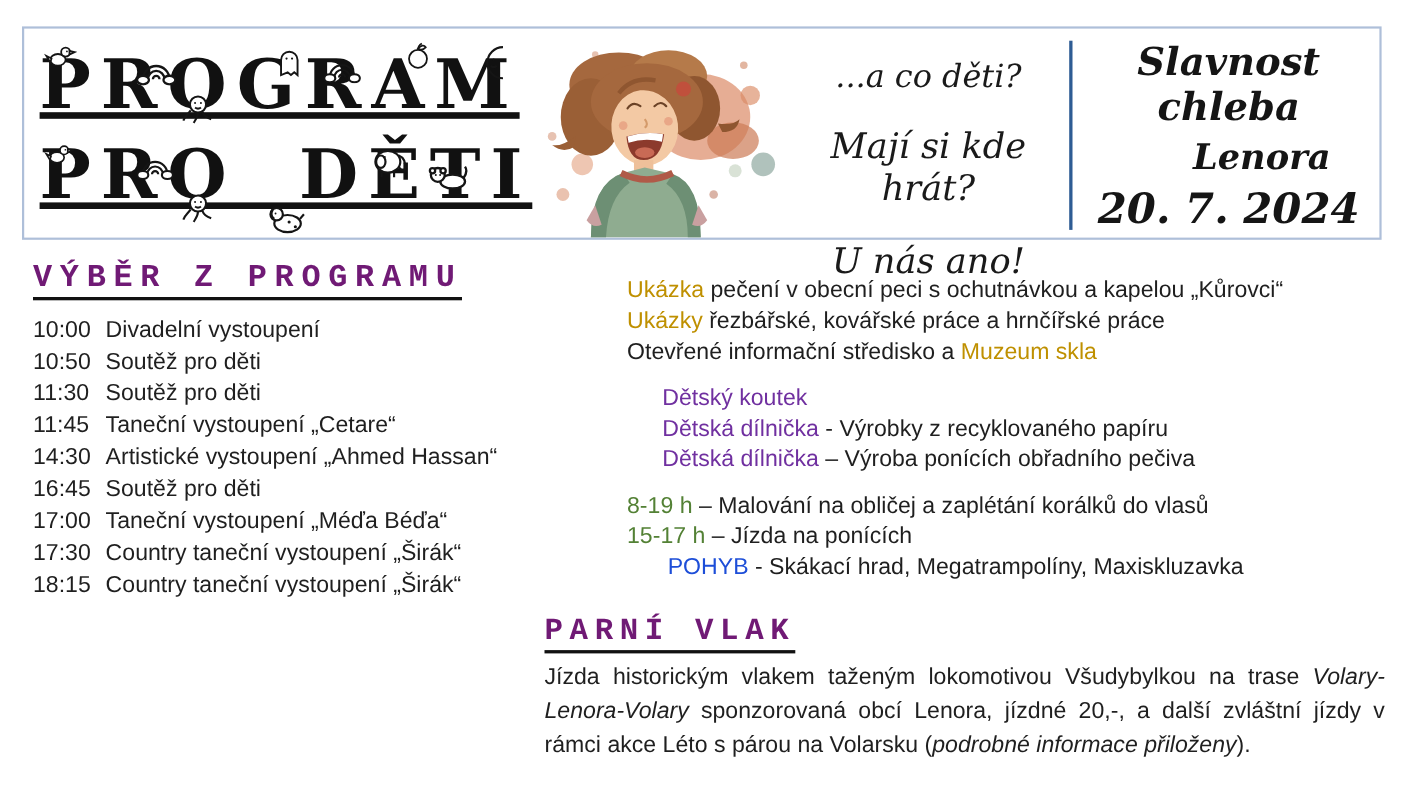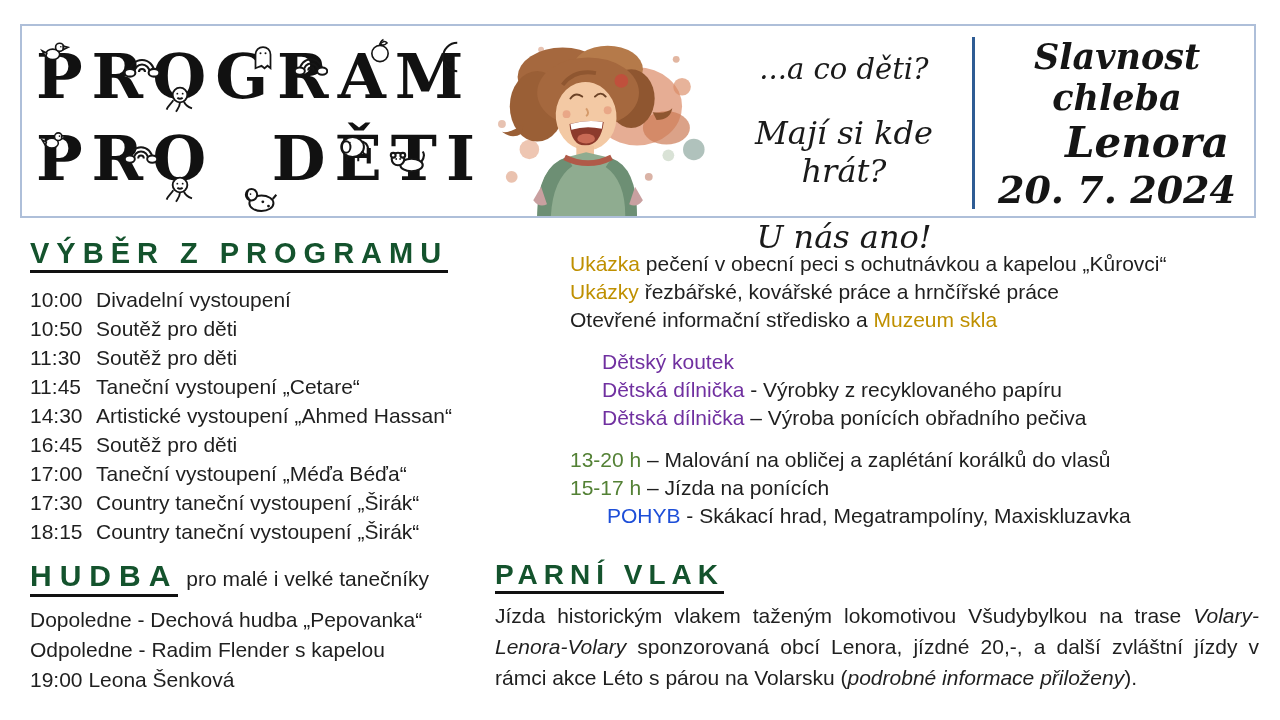--- a/index.html
+++ b/index.html
@@ -4,45 +4,45 @@
 <style>
   html,body{margin:0;padding:0;background:#ffffff;width:1280px;height:720px;overflow:hidden;
     font-family:"Liberation Sans",sans-serif;color:#1f1f1f;}
   .page{position:relative;width:1280px;height:720px;background:#fff;}
 
   
   .banner{position:absolute;left:20px;top:24px;width:1236px;height:194px;
     border:2px solid #aebfd9;background:#fff;box-sizing:border-box;}
   .title-wrap{position:absolute;left:14px;top:10px;width:440px;height:180px;}
   .title-line{font-family:"DejaVu Serif",serif;font-weight:800;color:#111;
-    font-size:62px;line-height:82px;letter-spacing:9px;white-space:nowrap;}
+    font-size:62px;line-height:82px;letter-spacing:9px;white-space:nowrap;text-decoration:underline;}
   .title-line.l2{word-spacing:26px;}
   .deco{position:absolute;}
   .deco svg{display:block;}
 
   .girl{position:absolute;left:448px;top:4px;width:244px;height:186px;}
 
   .tagline{position:absolute;left:694px;top:26px;width:256px;height:162px;
     display:flex;flex-direction:column;justify-content:space-between;text-align:center;
     font-family:"DejaVu Serif",serif;font-style:italic;color:#1a1a1a;gap:28px;}
   .tagline .t1{font-size:29px;}
   .tagline .t2{font-size:32px;}
   .tagline .t3{font-size:32px;}
 
   .divider{position:absolute;left:950px;top:11px;width:3px;height:172px;background:#2e5c94;}
 
   .eventblock{position:absolute;left:962px;top:10px;width:266px;height:176px;
     display:flex;flex-direction:column;justify-content:space-between;text-align:center;
     font-family:"DejaVu Serif",serif;font-style:italic;font-weight:600;color:#151515;}
   .eventblock .e1{font-size:35px;}
-  .eventblock .e2{font-size:42px;padding-left:60px;}
+  .eventblock .e2{font-size:32px;padding-left:60px;}
   .eventblock .e3{font-size:38px;}
 
   
-  .fancy-head{font-family:Liberation Sans, sans-serif;font-weight:800;color:#14532d;
+  .fancy-head{font-family:Liberation Mono, monospace;font-weight:800;color:#701a75;
     letter-spacing:7px;font-size:29px;line-height:1.05;display:inline-block;
     border-bottom:3px solid #111;padding-bottom:2px;white-space:nowrap;}
 
   
   .left-col{position:absolute;left:30px;top:238px;width:490px;}
   .prog-list{margin-top:12px;}
   .prog-row{display:flex;font-size:21px;line-height:29px;white-space:nowrap;}
   .prog-row .time{width:56px;flex:0 0 56px;}
   .prog-row .ttl{margin-left:10px;}
   .hudba{margin-top:14px;}
@@ -304,44 +304,34 @@
       <div class="prog-row">
           <span class="time">17:30</span>
           <span class="ttl">Country taneční vystoupení „Širák“</span>
         </div>
       <div class="prog-row">
           <span class="time">18:15</span>
           <span class="ttl">Country taneční vystoupení „Širák“</span>
         </div>
     </div>
 
-    <div class="hudba">
-      <div class="hudba-head-row">
-        <span class="fancy-head" style="font-size:30px;letter-spacing:8px;">HUDBA</span><span class="hudba-sub">pro malé i velké tanečníky</span>
-      </div>
-      <div class="hudba-lines">
-        <div class="plain-line">Dopoledne - Dechová hudba „Pepovanka“</div>
-        <div class="plain-line">Odpoledne - Radim Flender s kapelou</div>
-        <div class="plain-line">19:00 Leona Šenková</div>
-      </div>
-    </div>
   </div>
 
   <div class="right-col">
 
     <div class="dop-lines">
       <div class="dline"><span class="gold">Ukázka</span><span> pečení v obecní peci s ochutnávkou a kapelou „Kůrovci“</span></div>
       <div class="dline"><span class="gold">Ukázky</span><span> řezbářské, kovářské práce a hrnčířské práce</span></div>
       <div class="dline"><span>Otevřené informační středisko a </span><span class="gold">Muzeum skla</span></div>
 
       <div class="dline gap"><span class="purple">Dětský koutek</span><span></span></div>
       <div class="dline"><span class="purple">Dětská dílnička</span><span> - Výrobky z recyklovaného papíru</span></div>
       <div class="dline"><span class="purple">Dětská dílnička</span><span> – Výroba ponících obřadního pečiva</span></div>
 
-      <div class="dline gap"><span class="green">13-20 h</span><span> – Malování na obličej a zaplétání korálků do vlasů</span></div>
+      <div class="dline gap"><span class="green">8-19 h</span><span> – Malování na obličej a zaplétání korálků do vlasů</span></div>
       <div class="dline"><span class="green">15-17 h</span><span> – Jízda na ponících</span></div>
       <div class="dline"><span class="red">POHYB</span><span> - Skákací hrad, Megatrampolíny, Maxiskluzavka</span></div>
     </div>
   </div>
 
   <div class="parni">
     <span class="fancy-head" style="font-size:28px;letter-spacing:6px;">PARNÍ VLAK</span>
     <p><span>Jízda historickým vlakem taženým lokomotivou Všudybylkou na trase </span><span class="it">Volary-Lenora-Volary</span><span> sponzorovaná obcí Lenora, jízdné 20,-, a další zvláštní jízdy v rámci akce Léto s párou na Volarsku (</span><span class="it">podrobné informace přiloženy</span><span>).</span></p>
   </div>
 

